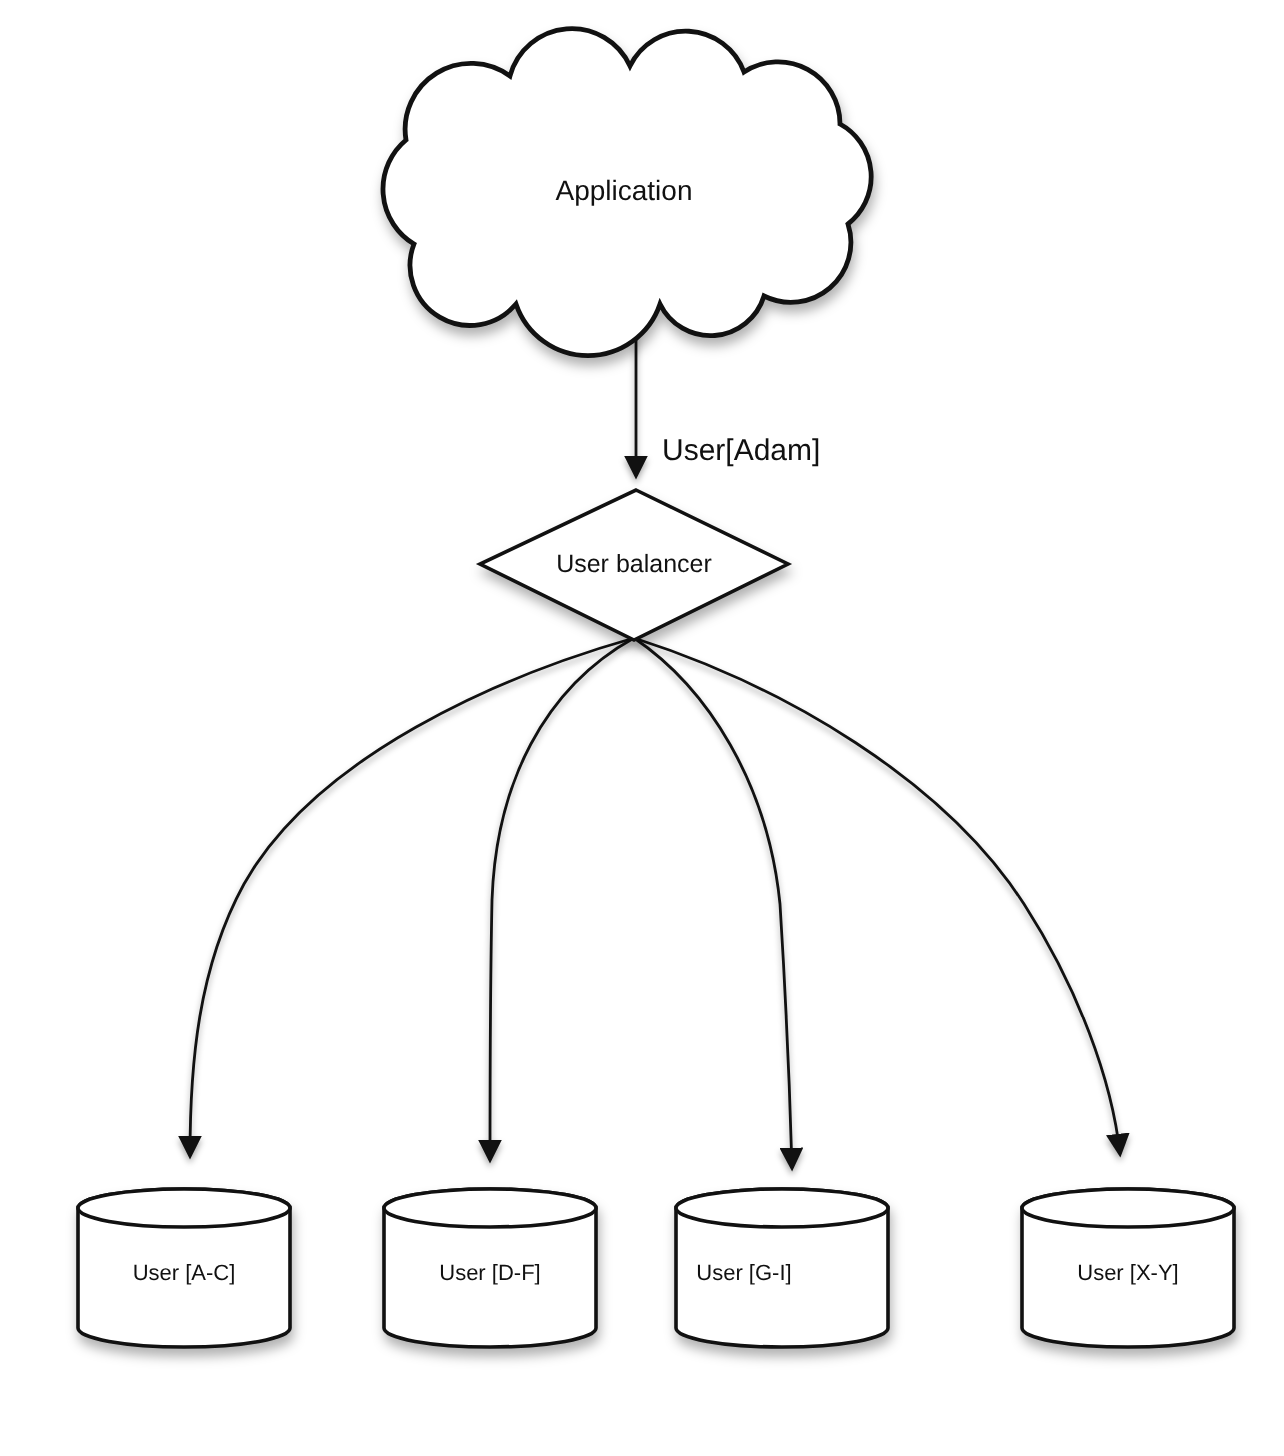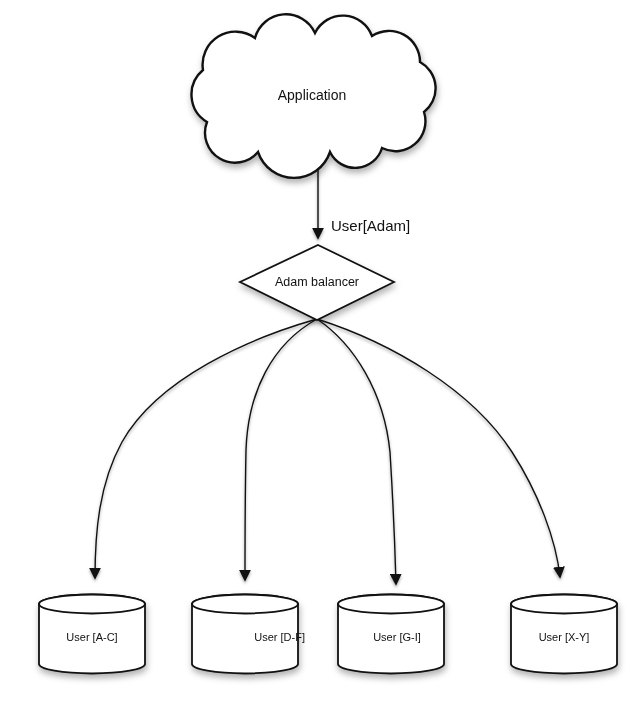--- a/index.html
+++ b/index.html
@@ -61,22 +61,22 @@
     top: 275px;
     width: 160px;
     font-size: 12.5px;
   }
   .cyl-label {
     width: 120px;
     top: 631px;
     font-size: 11px;
   }
   .cyl-label-0 { left: 32px; }
-  .cyl-label-1 { left: 185px; text-align: right; }
-  .cyl-label-2 { left: 337px; }
+  .cyl-label-1 { left: 185px; }
+  .cyl-label-2 { left: 312px; }
   .cyl-label-3 { left: 504px; text-align: center; }
 </style>
 </head>
 <body>
 
 <div class="canvas">
 
   <svg width="642" height="728" viewBox="0 0 642 728">
     <defs>
       <marker id="arrow" viewBox="0 0 10 10" refX="8.5" refY="5" markerWidth="8.5" markerHeight="8.5" orient="auto-start-reverse">
@@ -126,21 +126,21 @@
         <path class="shape" stroke-width="1.8" d="M511,604 A53,9.5 0 0 1 617,604 L617,664 A53,9.5 0 0 1 511,664 Z"></path>
         <ellipse class="shape" stroke-width="1.8" cx="564" cy="604" rx="53" ry="9.5"></ellipse>
       </g>
     </g>
   </svg>
 
   <div class="label node-label cloud-label">Application</div>
 
   <div class="label edge-label">User[Adam]</div>
 
-  <div class="label node-label diamond-label">Adam balancer</div>
+  <div class="label node-label diamond-label">User balancer</div>
 
   <div class="label node-label cyl-label cyl-label-0">User [A-C]</div>
 
   <div class="label node-label cyl-label cyl-label-1">User [D-F]</div>
 
   <div class="label node-label cyl-label cyl-label-2">User [G-I]</div>
 
   <div class="label node-label cyl-label cyl-label-3">User [X-Y]</div>
 
 </div>

